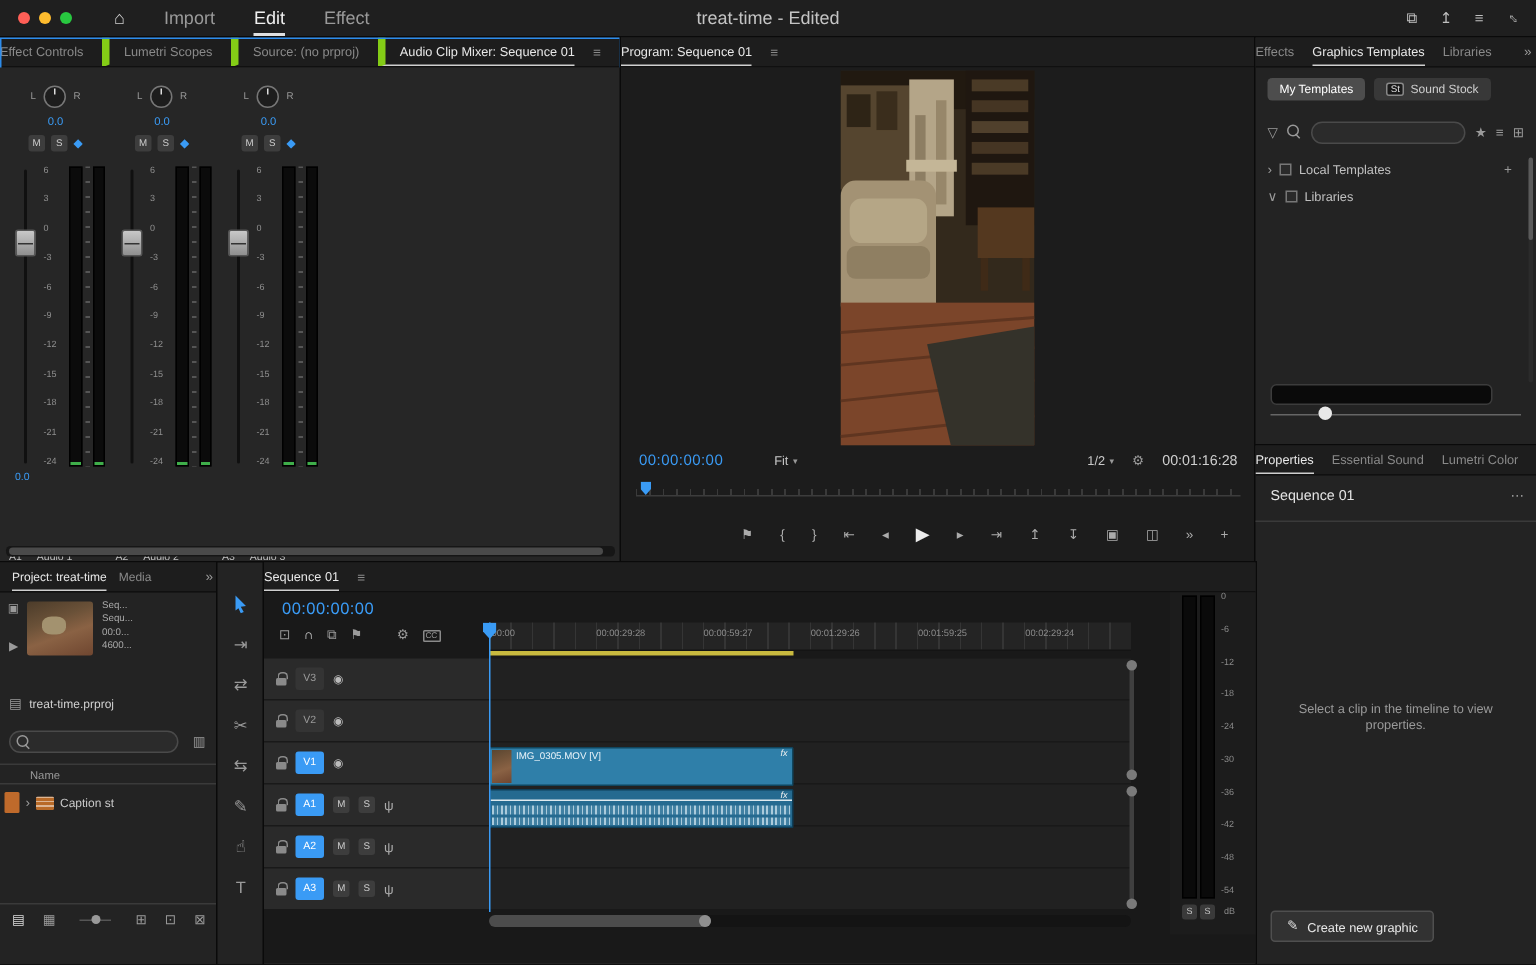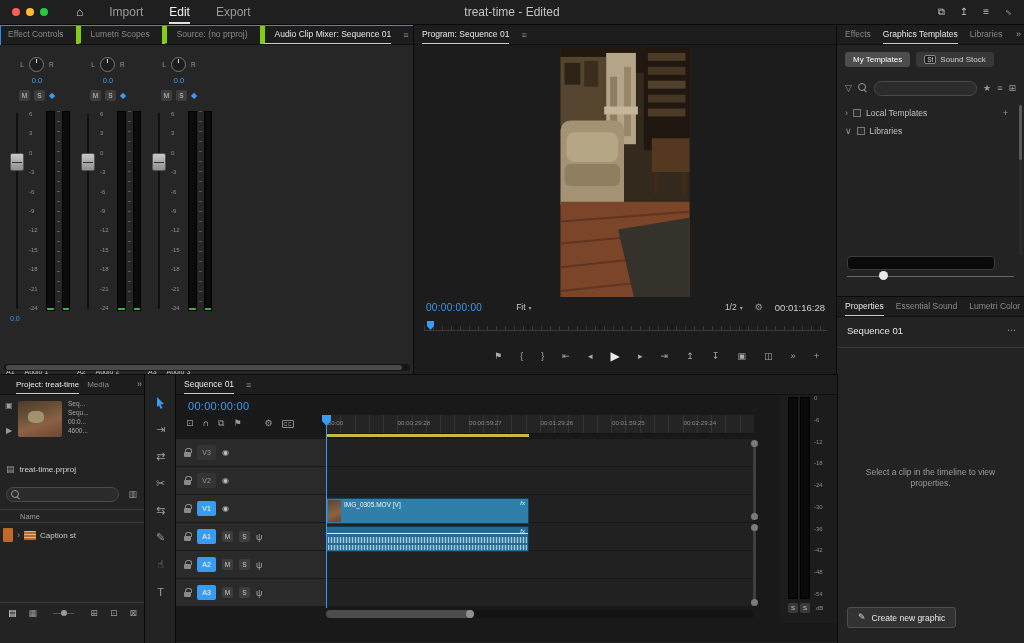--- a/index.html
+++ b/index.html
@@ -7,21 +7,21 @@
     --accent:#3a9bf5; --clip-video:#2f7fa9; --clip-audio:#256a90;
     --work-area:#c9ba3f; --focus-border:#2d8ceb;
   }
   body { background:#0d0d0d; font-family:"Liberation Sans","DejaVu Sans",sans-serif; }
   .app { position:relative; width:1024px; height:643px; background:#161616; color:#b8b8b8;
          font-size:9px; overflow:hidden; cursor:default; }
   .panel { position:absolute; background:#232323; box-shadow:0 0 0 1px #0a0a0a; }
 
   
   .tabbar { height:20px; display:flex; align-items:center; background:#1d1d1d;
-            border-bottom:1px solid #101010; padding:0 8px; gap:12px; white-space:nowrap; overflow:hidden; }
+            border-bottom:1px solid #101010; padding:0 0; gap:12px; white-space:nowrap; overflow:hidden; }
   .tab { color:#8a8a8a; font-size:8.5px; height:20px; line-height:19px; border-bottom:2px solid transparent; }
   .tab.active { color:#e8e8e8; border-bottom-color:#cfcfcf; }
   .pmenu { color:#8a8a8a; font-size:9px; }
   .more-tabs { position:absolute; right:3px; top:4px; color:#9a9a9a; font-size:9px; }
   .ic { color:#9a9a9a; line-height:1; font-size:9px; }
   .tc { color:var(--accent); font-size:10px; letter-spacing:.3px; }
   .rot45 { display:inline-block; transform:rotate(45deg); }
   .cb { display:inline-block; width:8px; height:8px; border:1px solid #777; background:#2a2a2a; }
   .mag { position:relative; display:inline-block; width:10px; height:10px; flex:0 0 auto; }
   .mag::before { content:""; position:absolute; left:0; top:0; width:6px; height:6px; border:1px solid #999; border-radius:50%; }
@@ -230,21 +230,21 @@
   <div class="titlebar">
     <div class="traffic">
       <span class="dot red"></span>
       <span class="dot yellow"></span>
       <span class="dot green"></span>
     </div>
     <span class="home">⌂</span>
     <div class="tb-tabs">
       <span class="tb-tab">Import</span>
       <span class="tb-tab active">Edit</span>
-      <span class="tb-tab">Export</span>
+      <span class="tb-tab">Effect</span>
     </div>
     <div class="tb-title">treat-time - Edited</div>
     <div class="tb-icons">
       <span>⧉</span>
       <span>↥</span>
       <span>≡</span>
       <span class="rot45">⇔</span>
     </div>
   </div>
 
@@ -513,21 +513,21 @@
       <div class="prop-div"></div>
       <div class="prop-msg">Select a clip in the timeline to view properties.</div>
       <div class="create-btn">
         <span class="ic" style="color:#ddd">✎</span>
         <span>Create new graphic</span>
       </div>
     </div>
   </div>
 
   <div class="panel project">
-    <div class="tabbar" style="position:relative; gap:8px; padding:0 16px;">
+    <div class="tabbar" style="position:relative; gap:8px; padding:0 8px;">
       <span class="tab active">Project: treat-time</span>
       <span class="tab">Media</span>
       <span class="more-tabs">»</span>
     </div>
     <div class="prj-body">
       <div class="prj-icons-col">
         <span>▣</span>
         <span>▶</span>
       </div>
       <div class="prj-thumb"></div>

